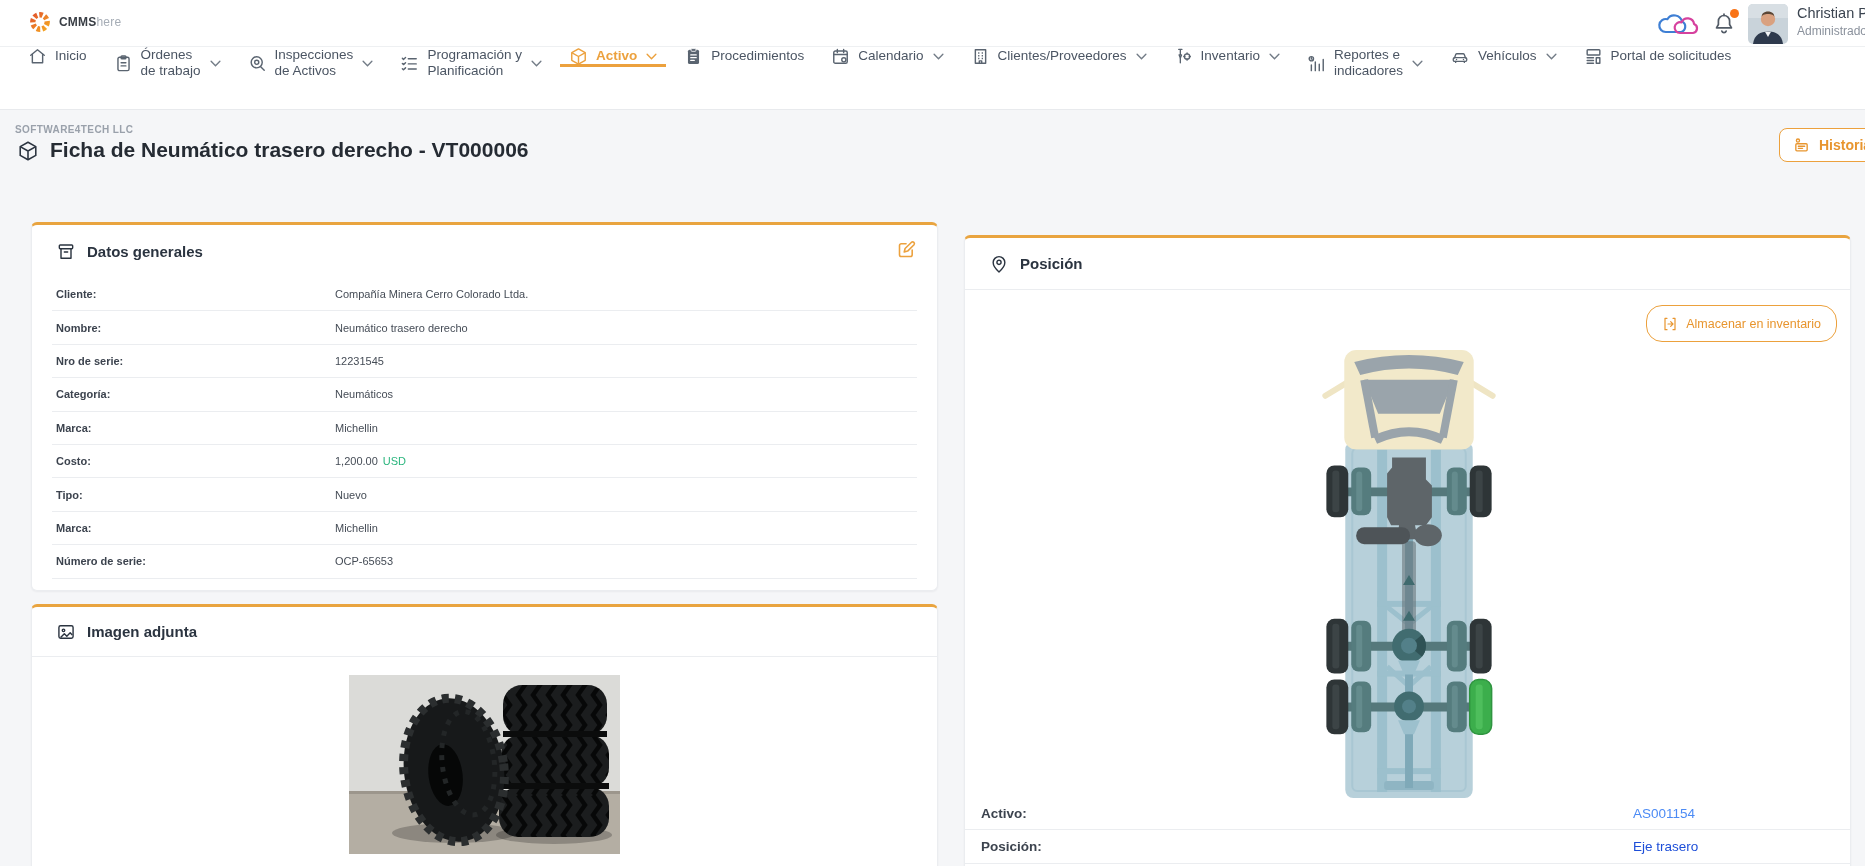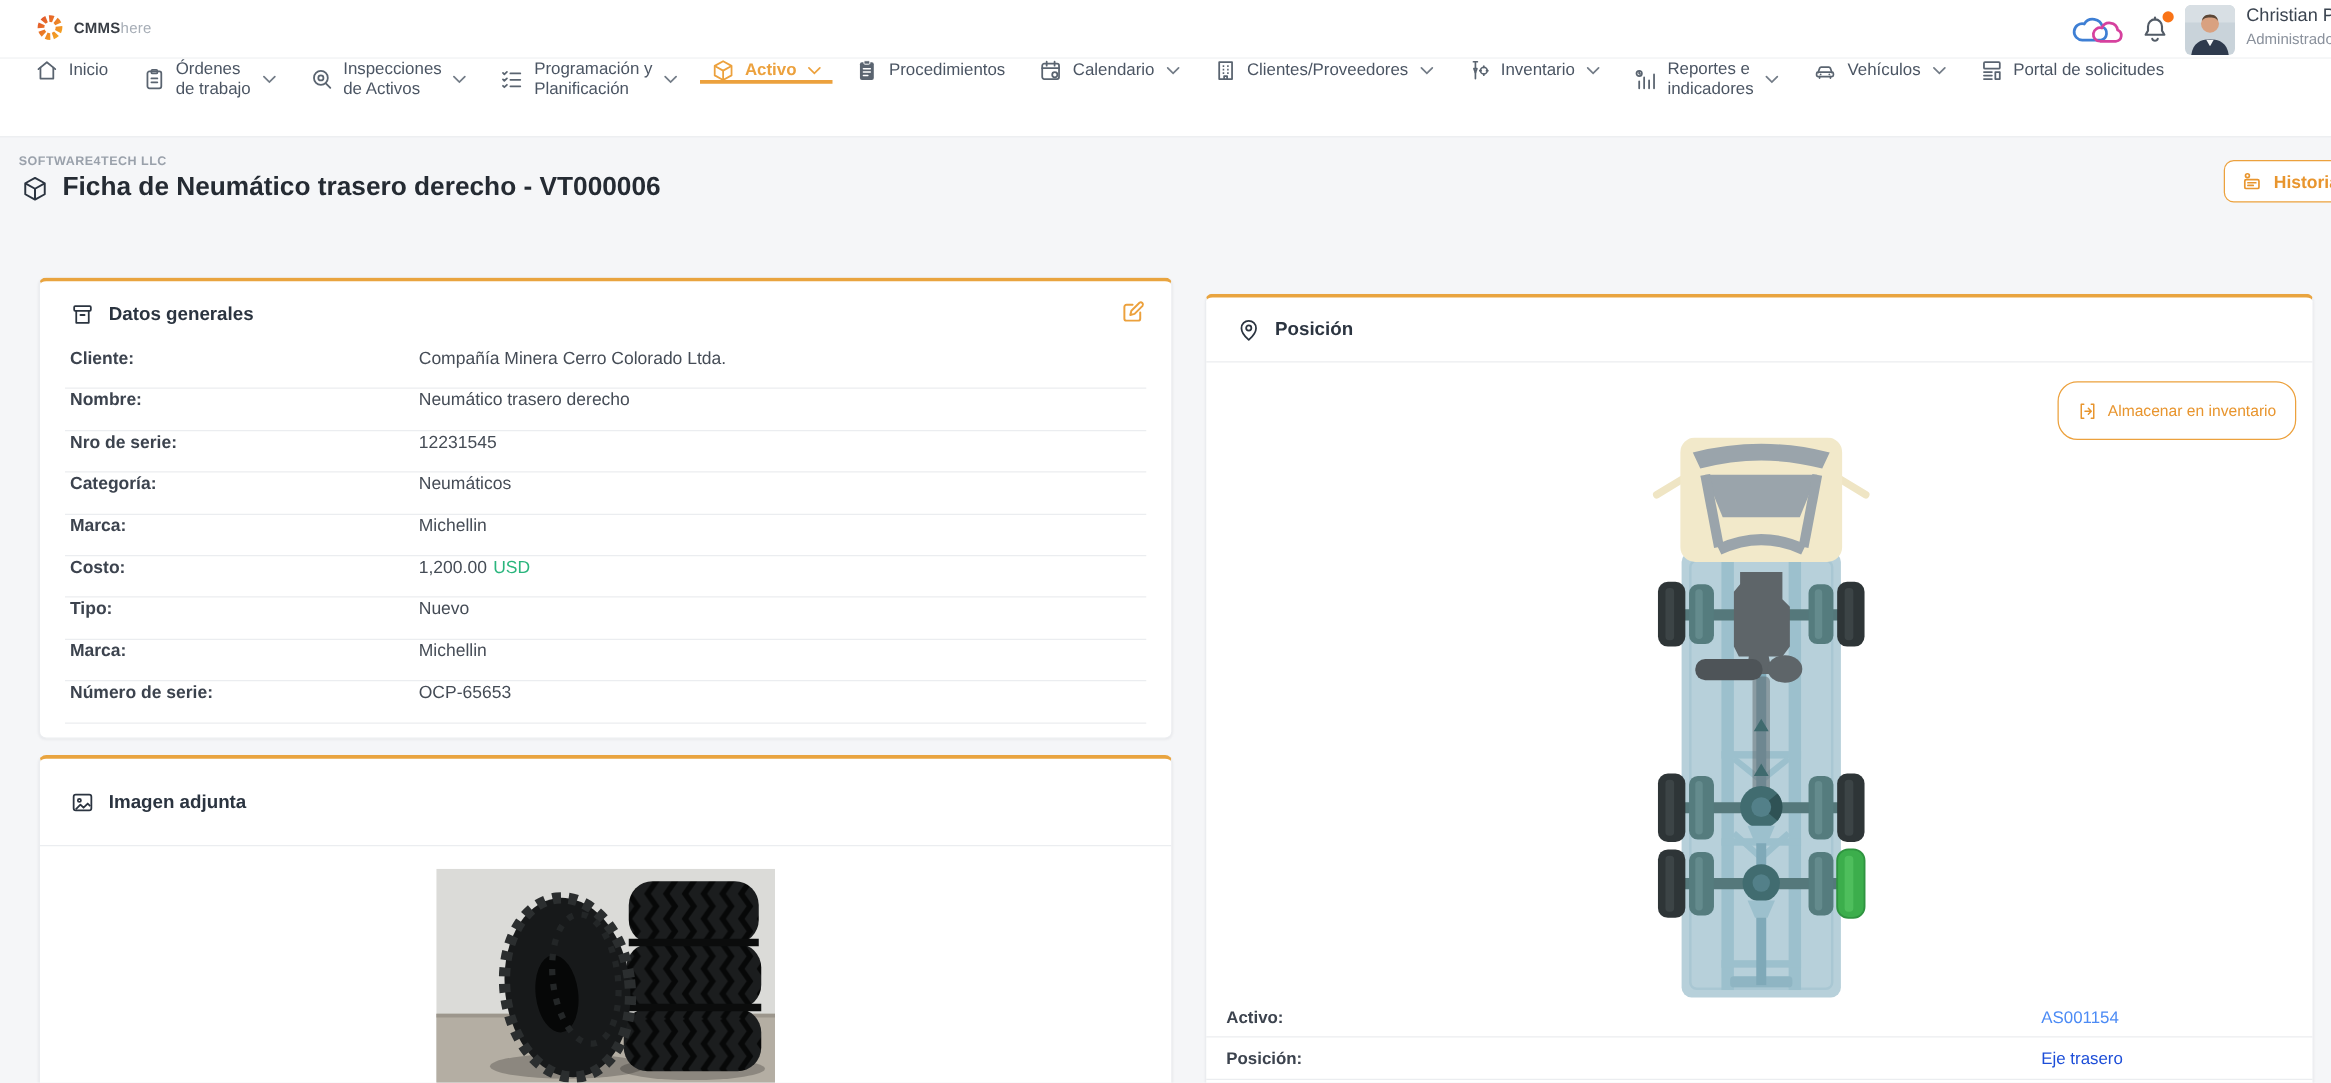--- a/index.html
+++ b/index.html
@@ -47,33 +47,33 @@
   
   .card{position:absolute;background:#fff;border:1px solid var(--line);border-top:3px solid #E9A43F;border-radius:6px;box-shadow:0 1px 2px rgba(16,24,40,.05)}
   .card-head{display:flex;align-items:center;gap:11px;padding:0 24px;color:#2B3440}
   .card-head .c-ic{color:#2B3440;display:flex}
   .card-title{font-size:15px;font-weight:700}
 
   .card-datos{left:31px;top:222px;width:907px;height:369px}
   .card-datos .card-head{height:53px}
   .edit-ic{position:absolute;right:20px;top:14px;color:var(--orange);cursor:pointer}
   .frows{margin:0 20px}
-  .frow{display:flex;height:33.4px;border-bottom:1px solid var(--line);font-size:14px}
+  .frow{display:flex;align-items:center;height:33.4px;border-bottom:1px solid var(--line);font-size:11px}
   .frow .fl{width:283px;padding-left:4px;font-weight:700;color:#3C434E}
   .frow .fv{color:#454C56}
   .frow .fsuf{color:var(--green);margin-left:5px}
   .frow .fsuf:empty{display:none}
 
   .card-imagen{left:31px;top:604px;width:907px;height:380px}
-  .card-imagen .card-head{height:70px;border-bottom:1px solid var(--line)}
+  .card-imagen .card-head{height:50px;border-bottom:1px solid var(--line)}
   .tire-photo{margin:18px auto 0;width:271px;height:179px}
 
   .card-pos{left:964px;top:235px;width:887px;height:648px}
   .card-pos .card-head{height:52px;border-bottom:1px solid var(--line)}
-  .btn-store{position:absolute;right:13px;top:67px;height:47px;display:flex;align-items:center;gap:8px;padding:0 15px;background:#fff;border:1px solid var(--orange);border-radius:16px;color:var(--orange-dark);font-size:12.5px;font-weight:400;cursor:pointer}
+  .btn-store{position:absolute;right:13px;top:67px;height:37px;display:flex;align-items:center;gap:8px;padding:0 15px;background:#fff;border:1px solid var(--orange);border-radius:16px;color:var(--orange-dark);font-size:12.5px;font-weight:400;cursor:pointer}
   .truck{position:absolute;left:353px;top:112px;width:182px;height:450px;cursor:pointer}
   .prows{position:absolute;left:0;right:0;top:559px}
   .prow{display:flex;align-items:center;height:33.4px;border-bottom:1px solid var(--line);font-size:13.5px;padding:0 16px}
   .prow .fl{width:652px;font-weight:700;color:#3C434E}
   .prow .fv{color:#1d4ed8}
   .prow .fv.link{color:var(--link);cursor:pointer}
 </style>
 </head>
 <body>
 

